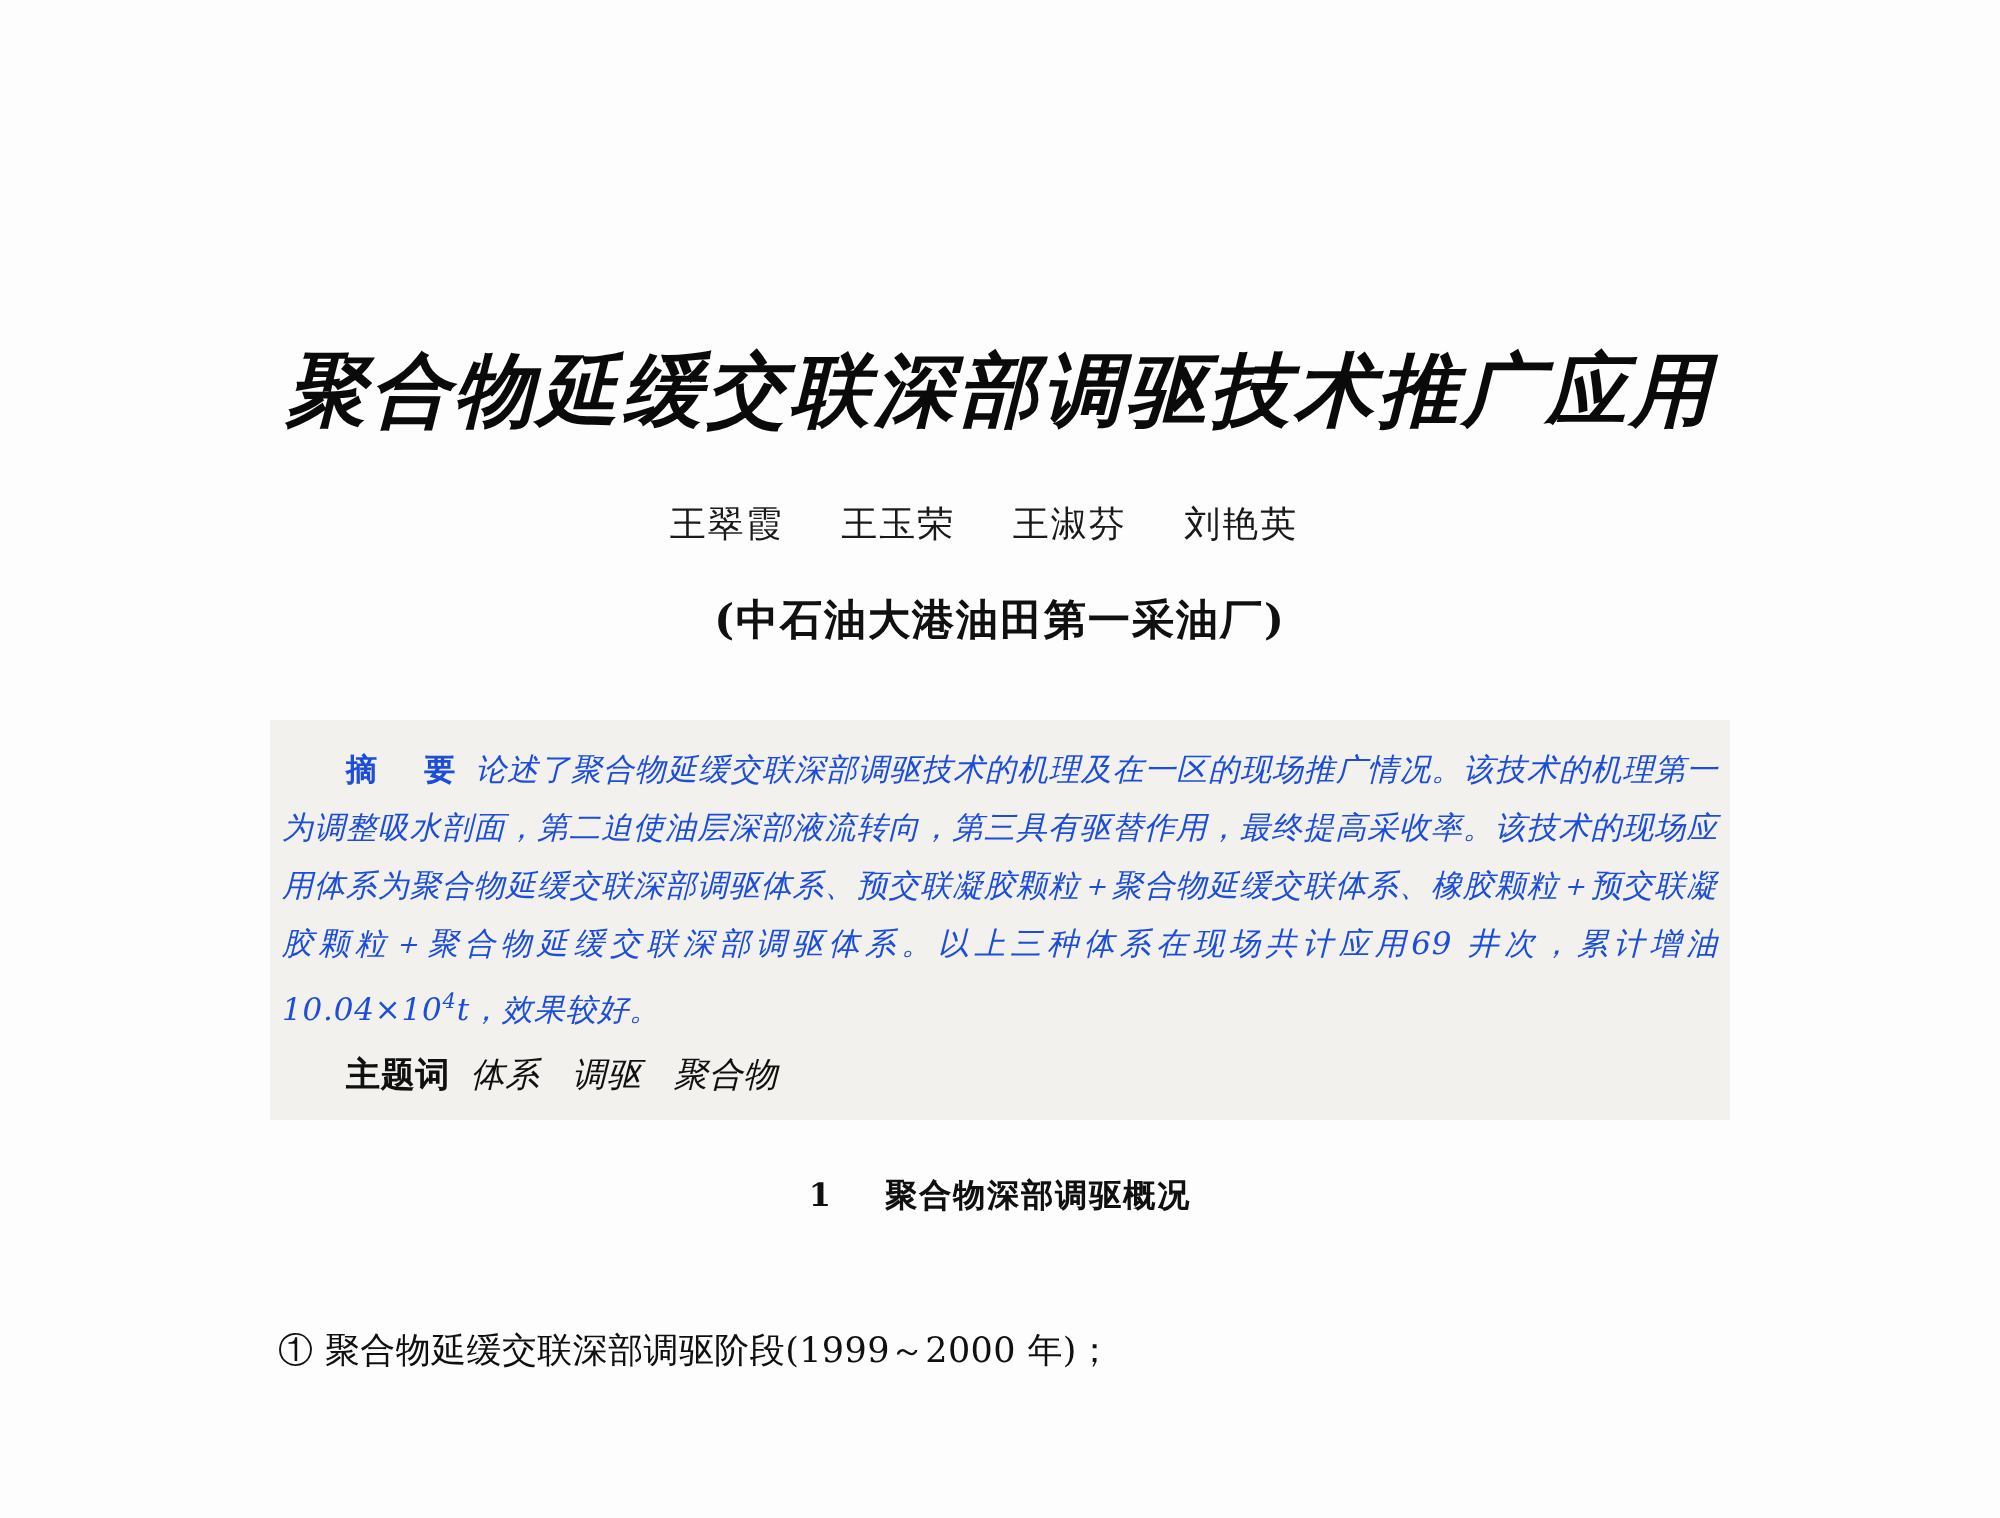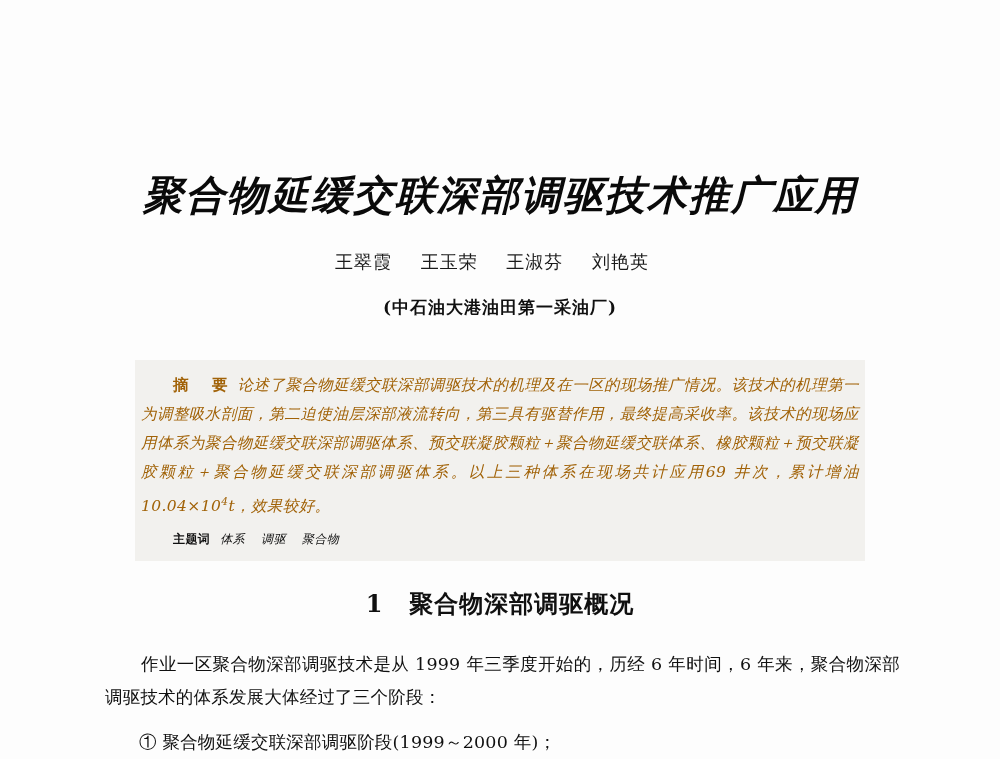--- a/index.html
+++ b/index.html
@@ -43,72 +43,72 @@
     letter-spacing: 1px;
     color: #1a1a1a;
   }
   .authors span { margin: 0 11px; }
   .affiliation {
     position: absolute;
     top: 296px;
     left: 0;
     width: 1000px;
     text-align: center;
-    font-size: 17px;
+    font-size: 21px;
     font-weight: bold;
     letter-spacing: 1px;
     color: #101010;
   }
   .abstract-box {
     position: absolute;
     top: 360px;
     left: 135px;
     width: 730px;
     padding: 10px 6px 8px 6px;
     background: #f2f1ee;
     box-sizing: border-box;
   }
   .abstract-body {
     font-size: 15.5px;
     line-height: 29px;
     text-align: justify;
     letter-spacing: 0.4px;
     font-style: italic;
-    color: #a16207;
+    color: #1d4ed8;
     text-indent: 0;
   }
   .abstract-label {
     font-weight: bold;
     font-style: normal;
     letter-spacing: 4px;
     margin-right: 6px;
     padding-left: 32px;
   }
   .keywords {
     margin-top: 4px;
-    font-size: 12px;
+    font-size: 17px;
     line-height: 28px;
     font-style: italic;
     padding-left: 32px;
     letter-spacing: 0.4px;
   }
   .keywords-label {
     font-weight: bold;
     font-style: normal;
     margin-right: 10px;
   }
   .kw { margin-right: 16px; }
   sup { font-size: 0.68em; vertical-align: super; }
   .section-head {
     position: absolute;
     top: 588px;
     left: 0;
     width: 1000px;
     text-align: center;
-    font-size: 24px;
+    font-size: 16px;
     font-weight: bold;
     letter-spacing: 1px;
   }
   .section-num { margin-right: 26px; }
   .body-text {
     position: absolute;
     top: 648px;
     left: 105px;
     width: 795px;
     font-size: 17.5px;
@@ -142,17 +142,16 @@
     <div class="keywords">
       <span class="keywords-label">主题词</span><span class="kw">体系</span><span class="kw">调驱</span><span class="kw">聚合物</span>
     </div>
   </div>
 
   <div class="section-head">
     <span class="section-num">1</span><span>聚合物深部调驱概况</span>
   </div>
 
   <div class="body-text">
-    <p class="para">作业一区聚合物深部调驱技术是从 1999 年三季度开始的，历经 6 年时间，6 年来，聚合物深部调驱技术的体系发展大体经过了三个阶段：</p>
     <p class="list-item">① 聚合物延缓交联深部调驱阶段(1999～2000 年)；</p>
   </div>
 
 </div>
 
 </body></html>

